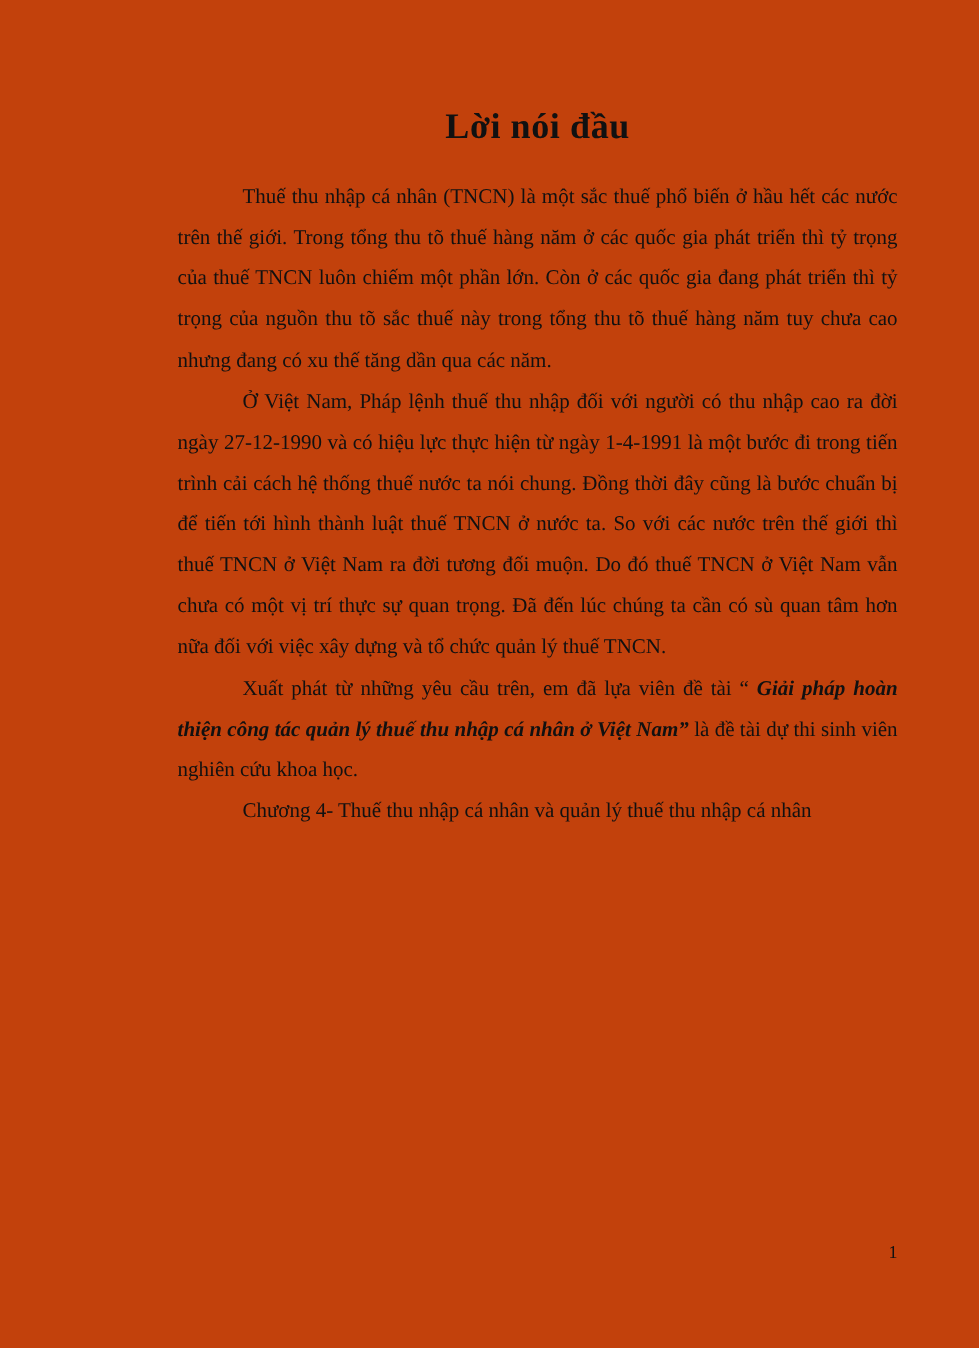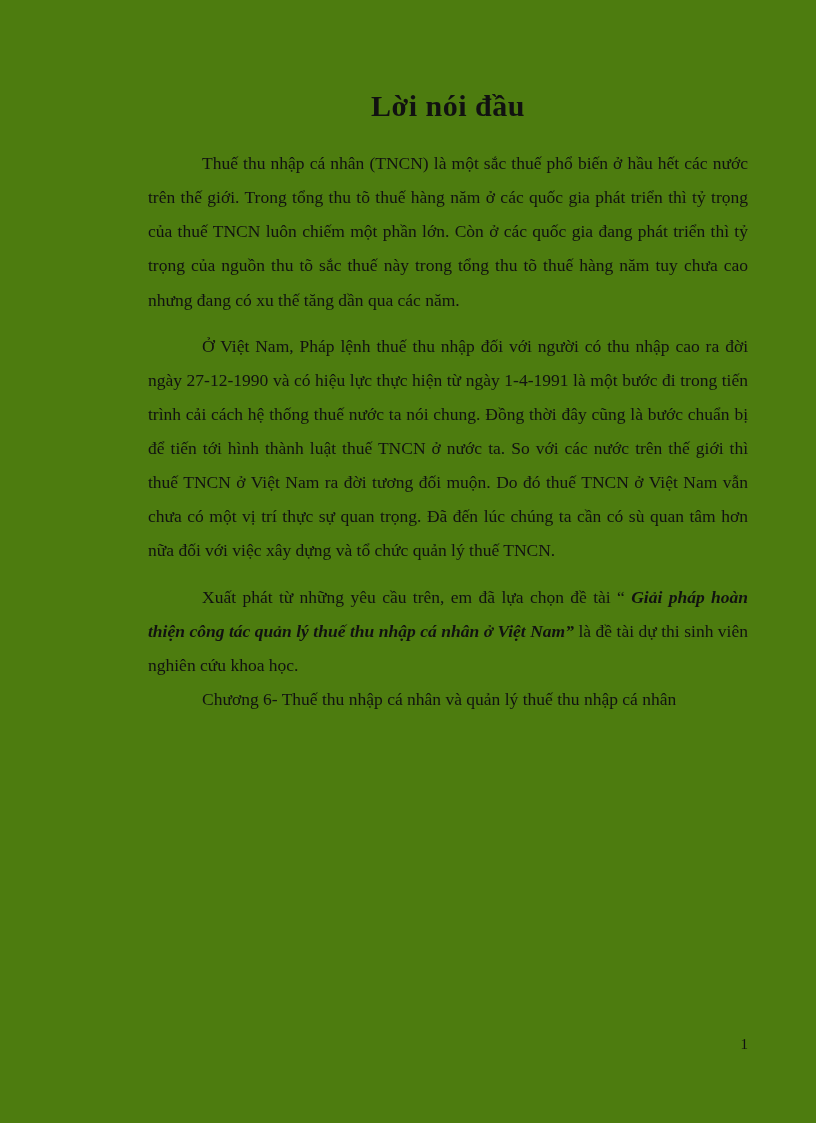--- a/index.html
+++ b/index.html
@@ -14,21 +14,21 @@
     color: #111111;
     position: relative;
     overflow: hidden;
   }
   .page {
     position: absolute;
     left: 0;
     top: 0;
     width: 816px;
     height: 1123px;
-    background: #4d7c0f;
+    background: #c2410c;
   }
   .content {
     position: absolute;
     left: 148px;
     top: 88px;
     width: 600px;
   }
   .doc-title {
     font-size: 30px;
     font-weight: bold;
@@ -39,21 +39,21 @@
   }
   p.para {
     font-size: 17.5px;
     line-height: 1.95;
     margin: 0 0 0 0;
     text-align: justify;
     text-justify: inter-word;
     text-indent: 54px;
   }
   p.para + p.para {
-    margin-top: 12px;
+    margin-top: 0px;
   }
   .emph {
     font-weight: bold;
     font-style: italic;
   }
   .chapter-list {
     font-size: 17.5px;
     line-height: 1.95;
     margin: 0;
   }
@@ -77,23 +77,23 @@
 
 <div class="page">
   <div class="content">
 
     <h1 class="doc-title">Lời nói đầu</h1>
 
     <p class="para">Thuế thu nhập cá nhân (TNCN) là một sắc thuế phổ biến ở hầu hết các nước trên thế giới. Trong tổng thu tõ thuế hàng năm ở các quốc gia phát triển thì tỷ trọng của thuế TNCN luôn chiếm một phần lớn. Còn ở các quốc gia đang phát triển thì tỷ trọng của nguồn thu tõ sắc thuế này trong tổng thu tõ thuế hàng năm tuy chưa cao nhưng đang có xu thế tăng dần qua các năm.</p>
 
     <p class="para">Ở Việt Nam, Pháp lệnh thuế thu nhập đối với người có thu nhập cao ra đời ngày 27-12-1990 và có hiệu lực thực hiện từ ngày 1-4-1991 là một bước đi trong tiến trình cải cách hệ thống thuế nước ta nói chung. Đồng thời đây cũng là bước chuẩn bị để tiến tới hình thành luật thuế TNCN ở nước ta. So với các nước trên thế giới thì thuế TNCN ở Việt Nam ra đời tương đối muộn. Do đó thuế TNCN ở Việt Nam vẫn chưa có một vị trí thực sự quan trọng. Đã đến lúc chúng ta cần có sù quan tâm hơn nữa đối với việc xây dựng và tổ chức quản lý thuế TNCN.</p>
 
-    <p class="para"><span>Xuất phát từ những yêu cầu trên, em đã lựa chọn đề tài “ </span><span class="emph">Giải pháp hoàn thiện công tác quản lý thuế thu nhập cá nhân ở Việt Nam”</span><span> là đề tài dự thi sinh viên nghiên cứu khoa học.</span></p>
+    <p class="para"><span>Xuất phát từ những yêu cầu trên, em đã lựa viên đề tài “ </span><span class="emph">Giải pháp hoàn thiện công tác quản lý thuế thu nhập cá nhân ở Việt Nam”</span><span> là đề tài dự thi sinh viên nghiên cứu khoa học.</span></p>
 
 
     <div class="chapter-list">
-      <div class="chapter-line">Chương 6- Thuế thu nhập cá nhân và quản lý thuế thu nhập cá nhân</div>
+      <div class="chapter-line">Chương 4- Thuế thu nhập cá nhân và quản lý thuế thu nhập cá nhân</div>
     </div>
 
   </div>
 
   <div class="page-number">1</div>
 </div>
 
 </body></html>

